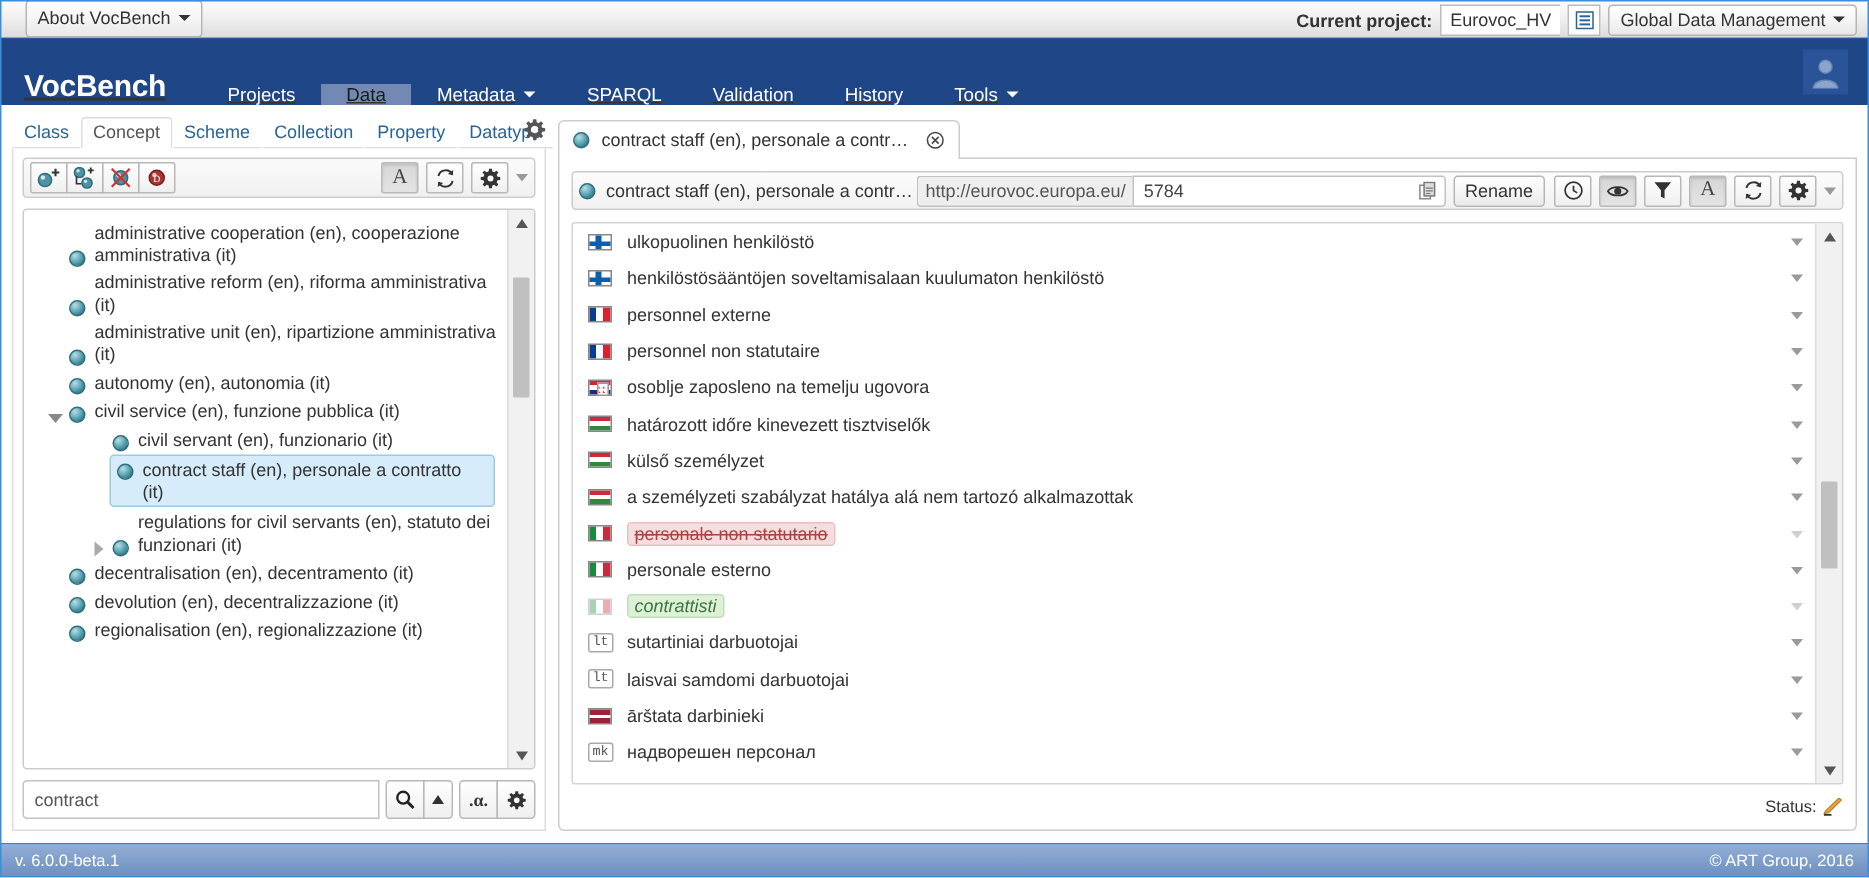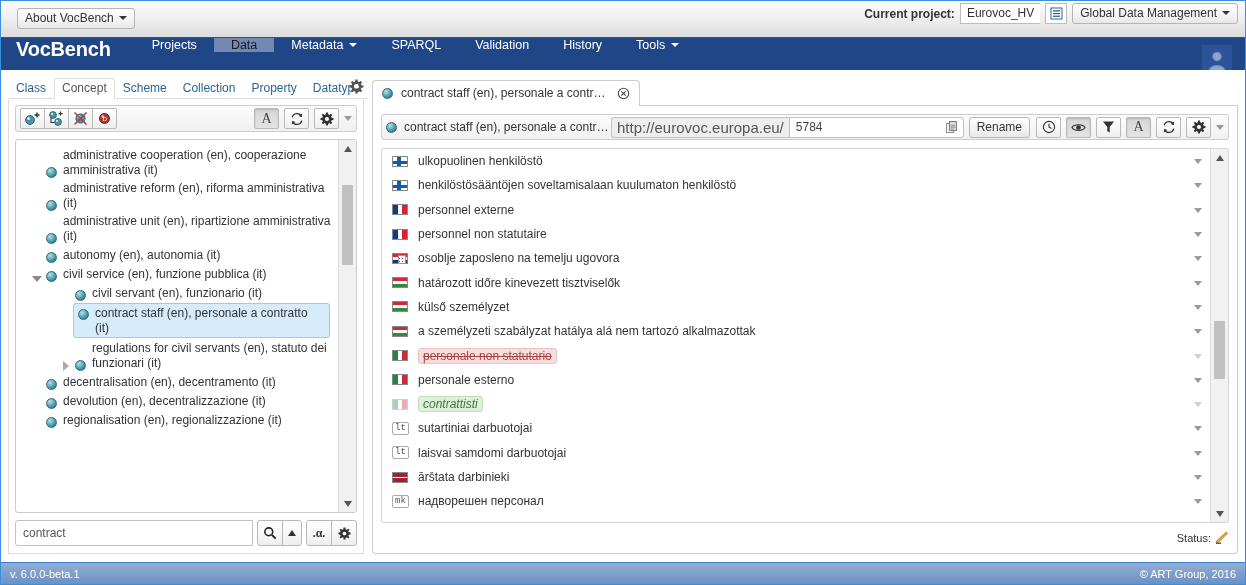--- a/index.html
+++ b/index.html
@@ -7,24 +7,24 @@
   body {
     width:1246px; height:585px;
     font-family:"Liberation Sans", sans-serif;
     font-size:12px; color:#333;
     background:#fff; overflow:hidden;
     position:relative;
   }
 
   
   #top-strip{
-    height:38px; width:100%;
+    height:26px; width:100%;
     background:linear-gradient(to bottom,#fdfdfd 0%,#f0f0f0 48%,#dcdcdc 100%);
     border-bottom:1px solid #2a5699;
-    display:flex; align-items:center; position:relative;
+    display:flex; position:relative;
   }
   .btn{
     background:linear-gradient(to bottom,#ffffff 0%,#f4f4f4 55%,#e8e8e8 100%);
     border:1px solid #b5b5b5; border-radius:3px;
     font-size:12px; color:#333; padding:2px 7px;
     cursor:pointer; line-height:15px; white-space:nowrap;
     font-family:"Liberation Sans", sans-serif;
   }
   #about-btn{ margin-left:17px; }
   .caret-d{
@@ -38,22 +38,23 @@
     background:#fff;border:1px solid #bcbcbc;border-right:none;
     padding:2px 6px; font-size:12px; line-height:15px; height:21px;
   }
   #proj-picker{
     background:#fff;border:1px solid #bcbcbc; height:21px; width:22px;
     display:flex;align-items:center;justify-content:center;cursor:pointer;
   }
 
   
   #navbar{
-    height:44px; background:#1f4788; display:flex; align-items:flex-start;
+    height:44px; background:#1f4788; display:flex; align-items:flex-end;
     position:relative;
+    text-decoration:underline;
   }
   #brand{
     color:#fff; font-size:20px; font-weight:bold; letter-spacing:-.2px;
     display:flex;align-items:center; padding:0 24px 0 16px;
   }
   .nav-item{
     color:#fff; font-size:12.5px; display:flex;align-items:center;
     padding:0 17px; cursor:pointer; white-space:nowrap;
   }
   .nav-item.active{ background:#7389b4; color:#1a1a1a; }
@@ -222,21 +223,21 @@
   #res-toolbar{
     margin:8px; height:26px; display:flex; align-items:center;
     border:1px solid #ccc; border-radius:3px; padding:2px 4px;
     background:linear-gradient(to bottom,#fcfcfc,#f1f1f1);
   }
   #res-title{ display:flex; align-items:center; gap:7px; width:225px; flex:0 0 225px;}
   #res-title .rt{ font-size:12px; color:#333; white-space:nowrap; overflow:hidden;}
   #uri-group{ display:flex; flex:1; min-width:0; height:21px; }
   #uri-prefix{
     background:#eeeeee; border:1px solid #c2c2c2; border-right:none;
-    font-size:15px; color:#555; padding:0 5px;
+    font-size:12px; color:#555; padding:0 5px;
     display:flex;align-items:center; border-radius:3px 0 0 3px;
   }
   #uri-local{
     flex:1; min-width:0; border:1px solid #c2c2c2; background:#fff;
     font-size:12px; color:#444; padding:0 6px; display:flex;align-items:center;
     position:relative; border-radius:0 3px 3px 0;
   }
   #copy-icon{ position:absolute; right:5px; top:3px; cursor:pointer;}
   #rename-btn{ margin-left:5px; height:21px; display:flex;align-items:center; }
   #res-toolbar .rbtns{ margin-left:6px; display:flex; align-items:center; gap:5px;}

